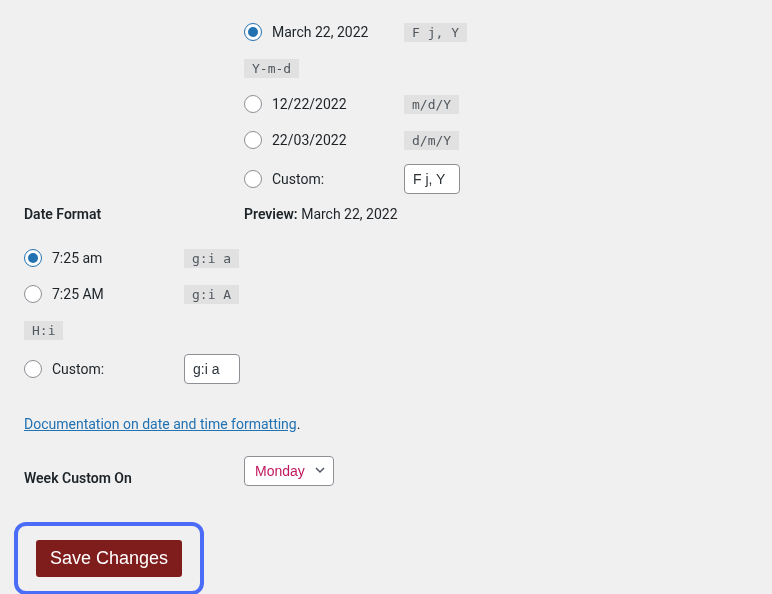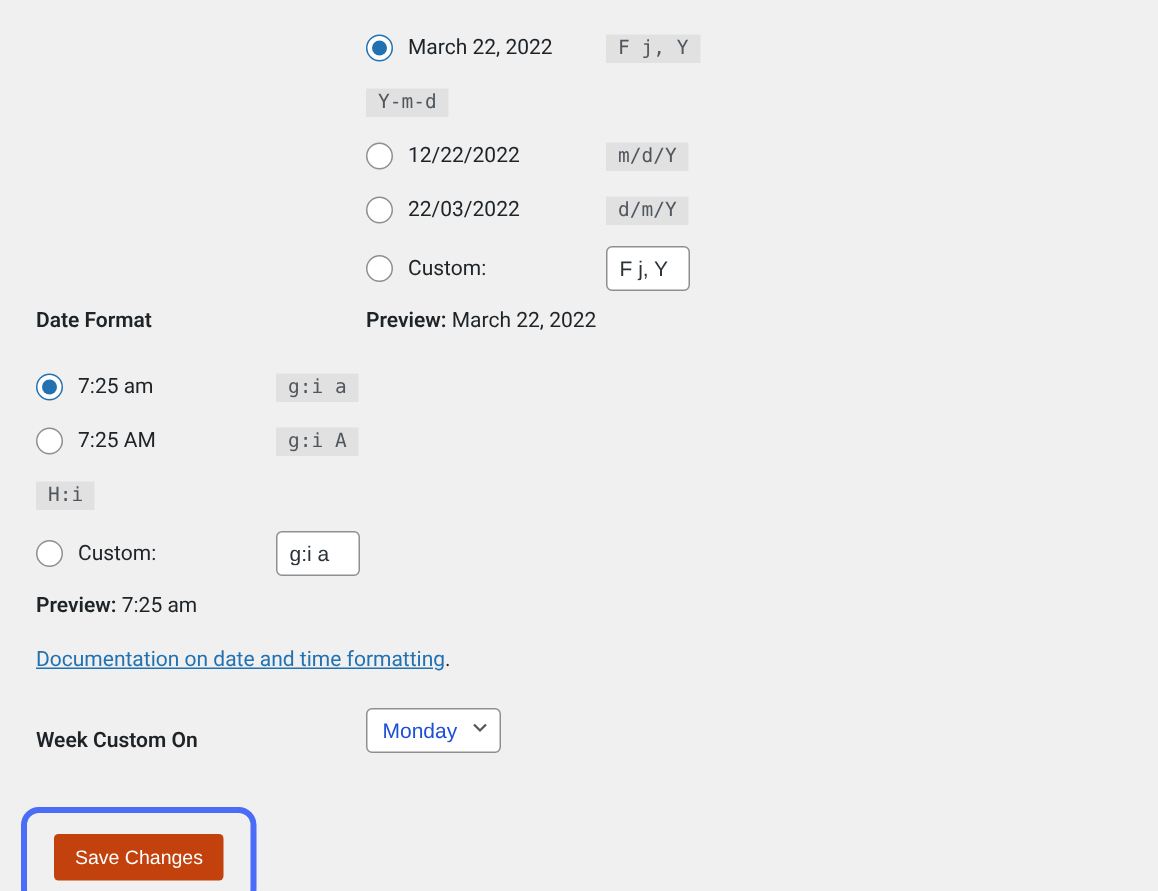--- a/index.html
+++ b/index.html
@@ -110,21 +110,21 @@
       display: inline-block;
       margin-top: 20px;
     }
     select {
       height: 30px;
       border: 1px solid #8c8f94;
       border-radius: 4px;
       background: #fff;
       padding: 0 28px 0 10px;
       font-size: 14px;
-      color: #1d4ed8;
+      color: #be185d;
       appearance: none;
       cursor: pointer;
     }
     .select-wrapper {
       position: relative;
       display: inline-block;
     }
     .select-arrow {
       position: absolute;
       right: 8px;
@@ -135,26 +135,26 @@
     }
     .save-highlight {
       border: 4px solid #4a6cf7;
       border-radius: 12px;
       display: inline-block;
       padding: 14px 18px;
       margin-top: 12px;
       margin-left: -10px;
     }
     .save-button {
-      background: #c2410c;
+      background: #7f1d1d;
       color: #fff;
       border: none;
       border-radius: 3px;
       padding: 8px 14px;
-      font-size: 13px;
+      font-size: 18px;
       cursor: pointer;
     }
   </style>
 </head>
 <body>
 
 <div class="left-border"></div>
 <div class="content">
 
   
@@ -218,24 +218,20 @@
       </div>
       <div class="radio-row">
         <span class="code-tag">H:i</span>
       </div>
       <div class="radio-row">
         <div class="radio-label-group">
           <input type="radio" name="time" style="">
           <span class="radio-text">Custom:</span>
         </div>
         <input type="text" class="custom-input" value="g:i a" style="">
-      </div>
-      <div class="preview-line">
-        <span class="preview-label">Preview:</span>
-        <span>7:25 am</span>
       </div>
       <div>
         <a href="#" class="doc-link">Documentation on date and time formatting</a><span>.</span>
       </div>
     </div>
   </div>
 
   
   <div class="form-row">
     <div class="form-label">Week Custom On</div>

